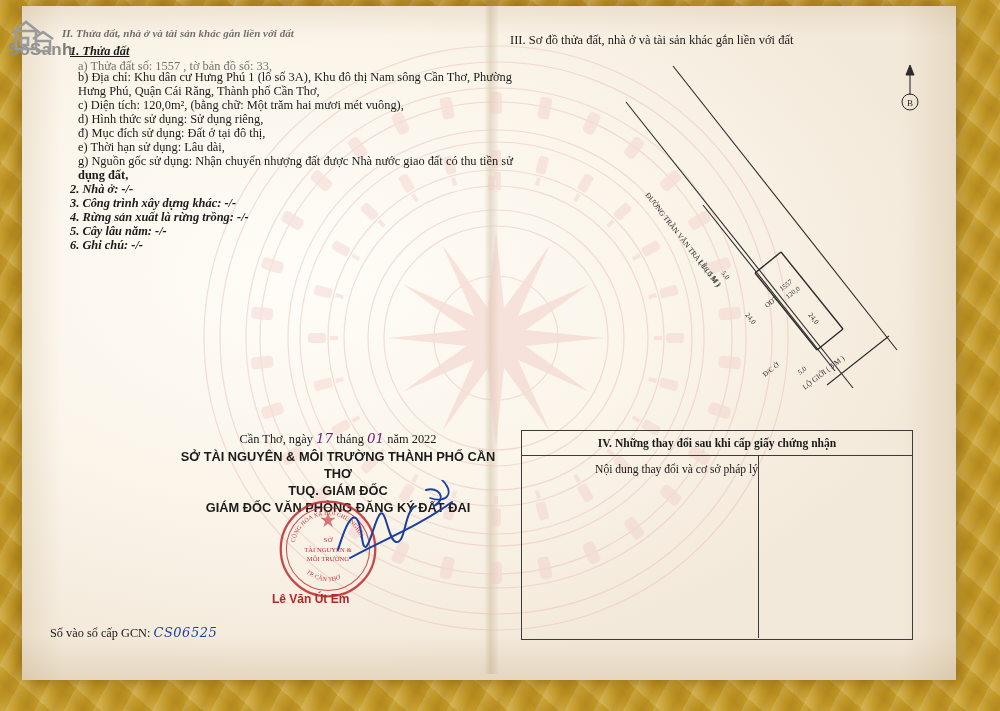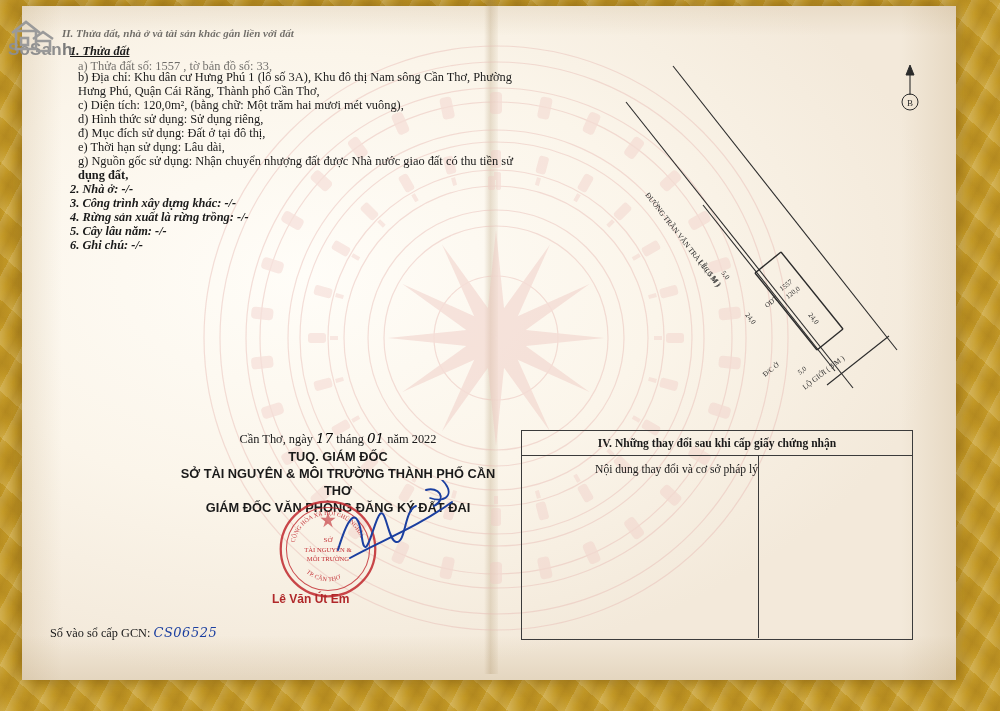--- a/index.html
+++ b/index.html
@@ -134,21 +134,21 @@
     font-size: 12.6px;
     line-height: 17px;
   }
   .footer-center .bold {
     font-weight: bold;
     font-family: "Liberation Sans", sans-serif;
     font-size: 12.8px;
   }
   .date-line { font-size: 12.4px; }
   .date-num {
-    color: #000000;
+    color: #701a75;
     font-family: "DejaVu Serif", serif;
     font-style: italic;
     font-size: 13.5px;
   }
   .signer {
     position: absolute;
     left: 272px;
     top: 592px;
     font-family: "Liberation Sans", sans-serif;
     font-weight: bold;
@@ -350,20 +350,21 @@
       <rect x="15" y="19" width="7" height="7"></rect>
     </g>
   </svg>
   <div class="logo-text">
     <span>SoSan</span><span class="b">h</span>
   </div>
 
   <div class="content">
 
     <div class="sec-head blur-line" id="head-left">II. Thửa đất, nhà ở và tài sản khác gắn liền với đất</div>
+    <div class="sec-head" id="head-right">III. Sơ đồ thửa đất, nhà ở và tài sản khác gắn liền với đất</div>
 
     <div class="ln it" style="left:70px; top:44px;text-decoration:underline;">1. Thửa đất</div>
     <div class="ln blur-line" style="left:78px; top:59px;">a) Thửa đất số: 1557            , tờ bản đồ số: 33,</div>
     <div class="ln" style="left:78px; top:70px;">b) Địa chỉ: Khu dân cư Hưng Phú 1 (lô số 3A), Khu đô thị Nam sông Cần Thơ, Phường</div>
     <div class="ln" style="left:78px; top:84px;">Hưng Phú, Quận Cái Răng, Thành phố Cần Thơ,</div>
     <div class="ln" style="left:78px; top:98px;">c) Diện tích: 120,0m², (bằng chữ: Một trăm hai mươi mét vuông),</div>
     <div class="ln" style="left:78px; top:112px;">d) Hình thức sử dụng: Sử dụng riêng,</div>
     <div class="ln" style="left:78px; top:126px;">đ) Mục đích sử dụng: Đất ở tại đô thị,</div>
     <div class="ln" style="left:78px; top:140px;">e) Thời hạn sử dụng: Lâu dài,</div>
     <div class="ln" style="left:78px; top:154px;">g) Nguồn gốc sử dụng: Nhận chuyển nhượng đất được Nhà nước giao đất có thu tiền sử</div>
@@ -415,22 +416,22 @@
 
     <div class="footer-center">
       <div class="date-line">
         <span>Cần Thơ, ngày</span>
         <span class="date-num">17</span>
         <span>tháng</span>
         <span class="date-num">01</span>
         <span>năm</span>
         <span>2022</span>
       </div>
+      <div class="bold">SỞ TÀI NGUYÊN &amp; MÔI TRƯỜNG THÀNH PHỐ CẦN THƠ</div>
       <div class="bold">TUQ. GIÁM ĐỐC</div>
-      <div class="bold">SỞ TÀI NGUYÊN &amp; MÔI TRƯỜNG THÀNH PHỐ CẦN THƠ</div>
       <div class="bold">GIÁM ĐỐC VĂN PHÒNG ĐĂNG KÝ ĐẤT ĐAI</div>
     </div>
 
     <svg class="seal" viewBox="0 0 110 110">
       <circle cx="55" cy="55" r="50" fill="none" stroke="#c0272d" stroke-width="2.4" opacity=".85"></circle>
       <circle cx="55" cy="55" r="44" fill="none" stroke="#c0272d" stroke-width="1.1" opacity=".8"></circle>
       <path id="sealtop" d="M55,55 m-36,0 a36,36 0 0,1 72,0" fill="none"></path>
       <path id="sealbot" d="M55,55 m-34,0 a34,34 0 0,0 68,0" fill="none"></path>
       <text font-size="6.4" fill="#c0272d" opacity=".9">
         <textPath href="#sealtop" startOffset="6%">CỘNG HÒA XÃ HỘI CHỦ NGHĨA</textPath>

